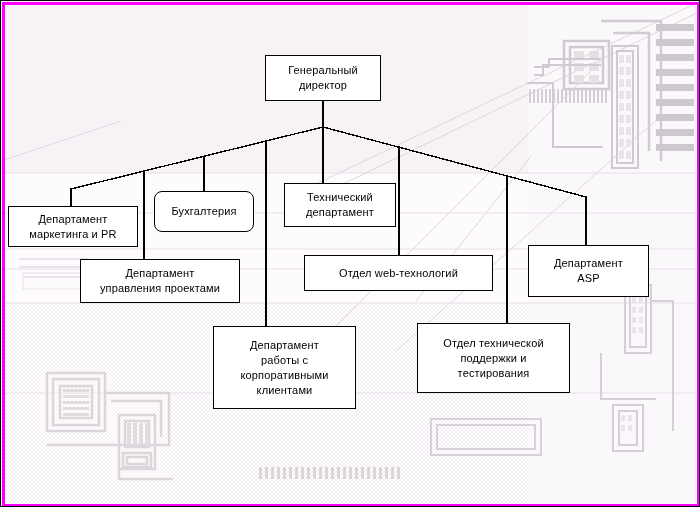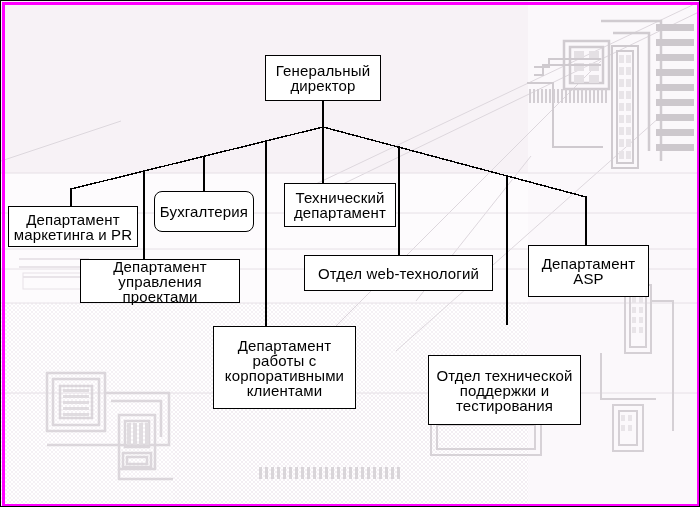--- a/index.html
+++ b/index.html
@@ -62,21 +62,21 @@
     position: absolute;
     box-sizing: border-box;
     border: 1px solid #000000;
     background: #ffffff;
     color: #000000;
     display: flex;
     align-items: center;
     justify-content: center;
     text-align: center;
     font-family: "Liberation Sans", sans-serif;
-    font-size: 15px;
+    font-size: 11px;
     line-height: 15px;
     letter-spacing: 0.15px;
     z-index: 20;
     white-space: pre-line;
     padding: 1px 3px;
   }
 </style>
 </head>
 <body>
 
@@ -314,20 +314,20 @@
   <div class="node" style="left: 79px; top: 258px; width: 160px; height: 44px;">Департамент
 управления проектами</div>
   <div class="node" style="left: 153px; top: 190px; width: 100px; height: 41px; border-radius: 8px;">Бухгалтерия</div>
   <div class="node" style="left: 212px; top: 325px; width: 143px; height: 83px;">Департамент
 работы с
 корпоративными
 клиентами</div>
   <div class="node" style="left: 283px; top: 182px; width: 112px; height: 44px;">Технический
 департамент</div>
   <div class="node" style="left: 303px; top: 254px; width: 189px; height: 36px; text-align: right;">Отдел web-технологий</div>
-  <div class="node" style="left: 427px; top: 322px; width: 153px; height: 70px; margin-top: 32px;">Отдел технической
+  <div class="node" style="left: 416px; top: 322px; width: 153px; height: 70px;">Отдел технической
 поддержки и
 тестирования</div>
   <div class="node" style="left: 527px; top: 244px; width: 121px; height: 52px;">Департамент
 ASP</div>
 
   <div id="frame"></div>
 </div>
 
 </body></html>

